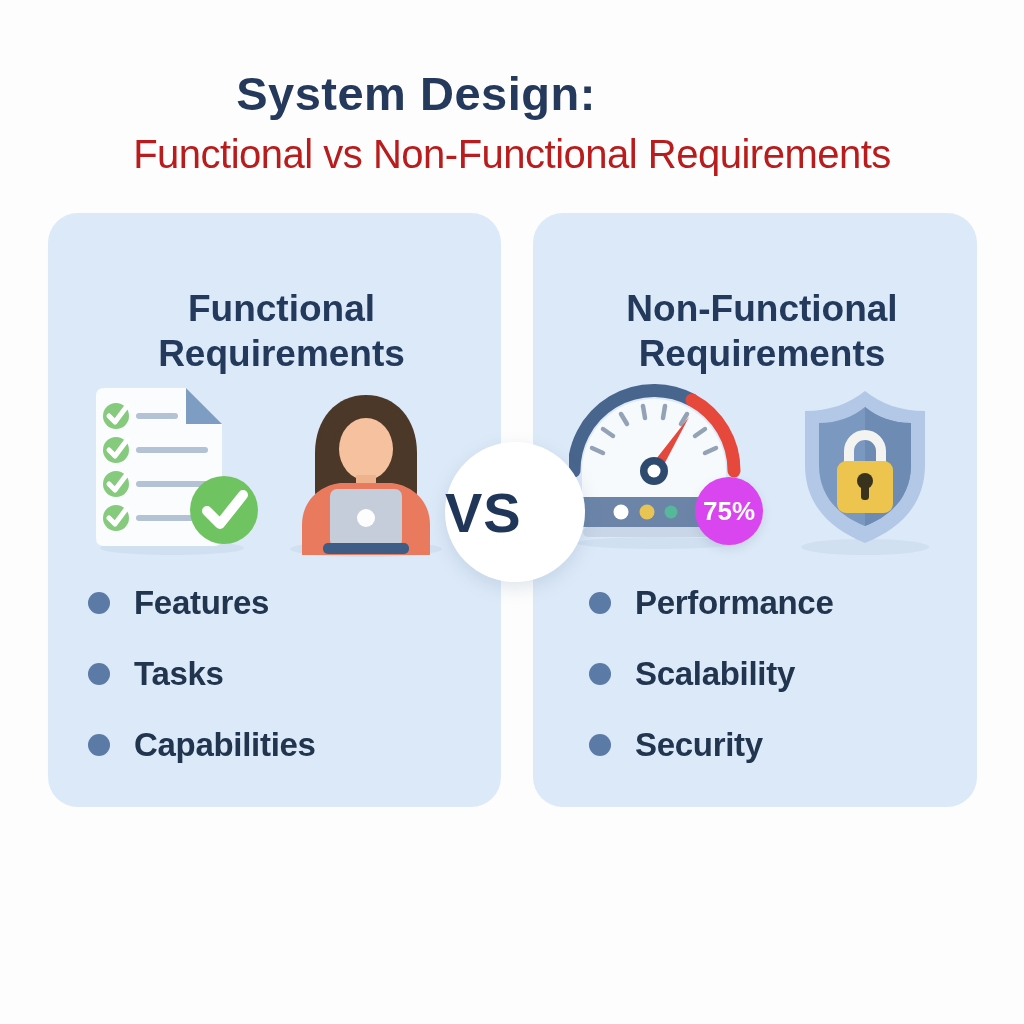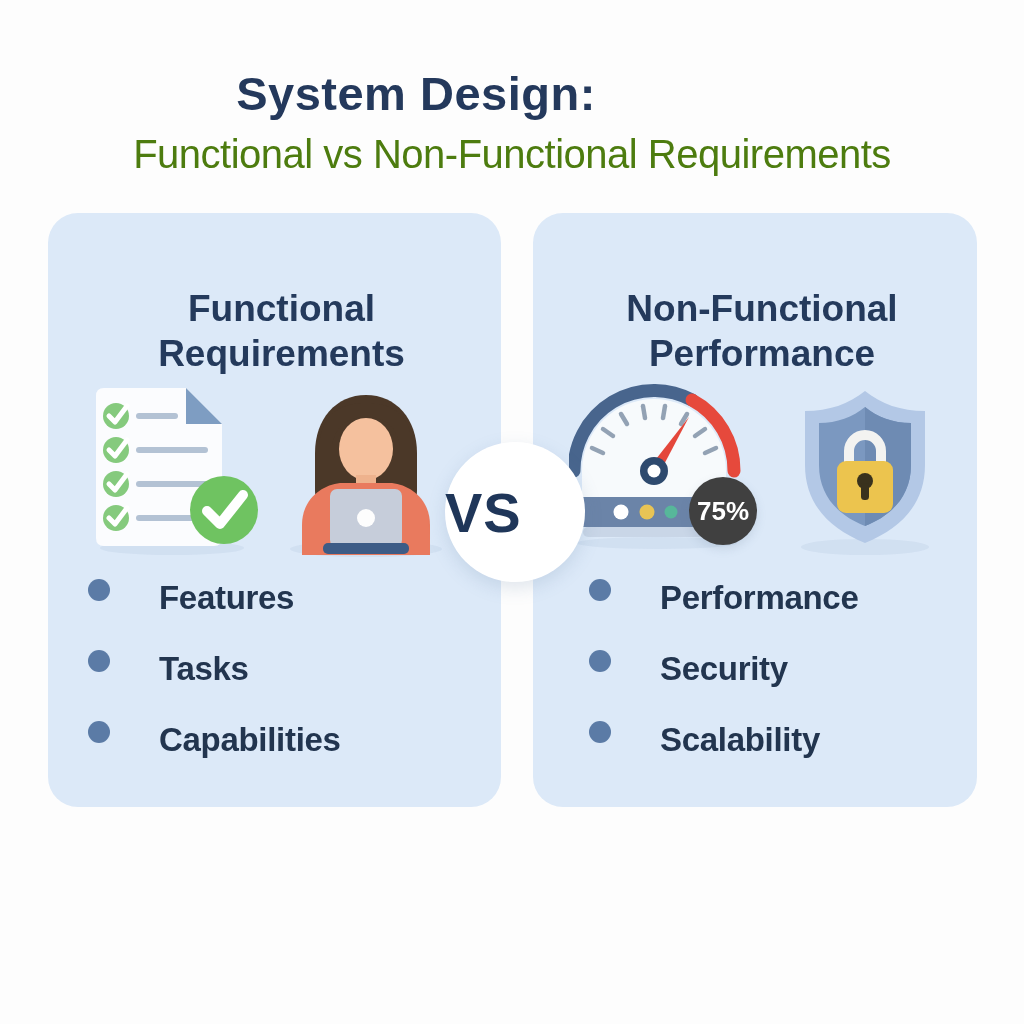--- a/index.html
+++ b/index.html
@@ -15,21 +15,21 @@
   
   .page-title {
     position: absolute; top: 66px; left: 0; width: 832px;
     text-align: center;
     font-size: 47px; font-weight: 700; color: #24395c;
     letter-spacing: 0.5px;
   }
   .page-subtitle {
     position: absolute; top: 132px; left: 0; width: 1024px;
     text-align: center;
-    font-size: 40px; font-weight: 500; color: #4d7c0f;
+    font-size: 40px; font-weight: 500; color: #b91c1c;
     letter-spacing: -0.5px;
   }
 
   
   .panel {
     position: absolute; top: 213px; height: 594px;
     background: #dce9f8; border-radius: 30px;
   }
   .panel-left  { left: 48px;  width: 453px; }
   .panel-right { left: 533px; width: 444px; }
@@ -41,38 +41,38 @@
     padding: 0 55px; box-sizing: border-box;
   }
 
   .icon-svg { position: absolute; display: block; }
   .icon-checklist { left: 36px;  top: 165px; width: 180px; height: 180px; }
   .icon-person    { left: 240px; top: 168px; width: 156px; height: 178px; }
   .icon-gauge     { left: 36px;  top: 164px; width: 176px; height: 172px; }
   .icon-shield    { left: 258px; top: 166px; width: 148px; height: 178px; }
 
   .gauge-badge {
-    position: absolute; left: 156px; top: 264px;
+    position: absolute; left: 162px; top: 264px;
     width: 68px; height: 68px; border-radius: 50%;
-    background: #404040;
+    background: #d946ef;
     display: flex; align-items: center; justify-content: center;
     font-size: 26px; font-weight: 700; color: #ffffff;
     box-shadow: 0 4px 10px rgba(100,120,150,0.18);
   }
 
   
   .bullet-list {
     position: absolute; top: 366px;
     list-style: none; margin: 0; padding: 0;
   }
   .panel-left  .bullet-list { left: 40px; }
   .panel-right .bullet-list { left: 56px; }
   .bullet-list li {
     height: 48px; margin-bottom: 23px;
-    display: flex;  gap: 25px;
+    display: flex; align-items: center;
   }
   .bullet-dot {
     width: 22px; height: 22px; border-radius: 50%;
     background: #5b7ba6; margin-right: 24px; flex: 0 0 auto;
   }
   .bullet-label {
     font-size: 33px; font-weight: 600; color: #22354f;
     letter-spacing: -0.3px;
   }
 
@@ -143,21 +143,21 @@
         <span class="bullet-label">Tasks</span>
       </li>
       <li>
         <span class="bullet-dot"></span>
         <span class="bullet-label">Capabilities</span>
       </li>
     </ul>
   </section>
 
   <section class="panel panel-right">
-    <h3 class="panel-heading">Non-Functional Performance</h3>
+    <h3 class="panel-heading">Non-Functional Requirements</h3>
 
     <svg class="icon-svg icon-gauge" viewBox="0 0 176 172">
       <ellipse cx="88" cy="166" rx="80" ry="6" fill="#ccdbee" opacity="0.7"></ellipse>
       <path d="M 13 94 A 72 72 0 0 1 157 94 L 157 120 L 13 120 Z" fill="#f7fafc"></path>
       <path d="M 5 94 A 80 80 0 0 1 123 23" stroke="#48658d" stroke-width="13" fill="none" stroke-linecap="round"></path>
       <path d="M 123 23 A 80 80 0 0 1 165 94" stroke="#e6493c" stroke-width="13" fill="none" stroke-linecap="round"></path>
       <g stroke="#93a2b4" stroke-width="4.5" stroke-linecap="round">
         <line x1="34" y1="76" x2="23" y2="71"></line>
         <line x1="44" y1="59" x2="34" y2="52"></line>
         <line x1="58" y1="47" x2="52" y2="37"></line>
@@ -197,25 +197,25 @@
       <rect x="70" y="104" width="8" height="17" rx="3.5" fill="#39321d"></rect>
     </svg>
 
     <ul class="bullet-list">
       <li>
         <span class="bullet-dot"></span>
         <span class="bullet-label">Performance</span>
       </li>
       <li>
         <span class="bullet-dot"></span>
+        <span class="bullet-label">Scalability</span>
+      </li>
+      <li>
+        <span class="bullet-dot"></span>
         <span class="bullet-label">Security</span>
-      </li>
-      <li>
-        <span class="bullet-dot"></span>
-        <span class="bullet-label">Scalability</span>
       </li>
     </ul>
   </section>
 
   <div class="vs-circle">
     <span class="vs-text">VS</span>
   </div>
 
 </div>
 

